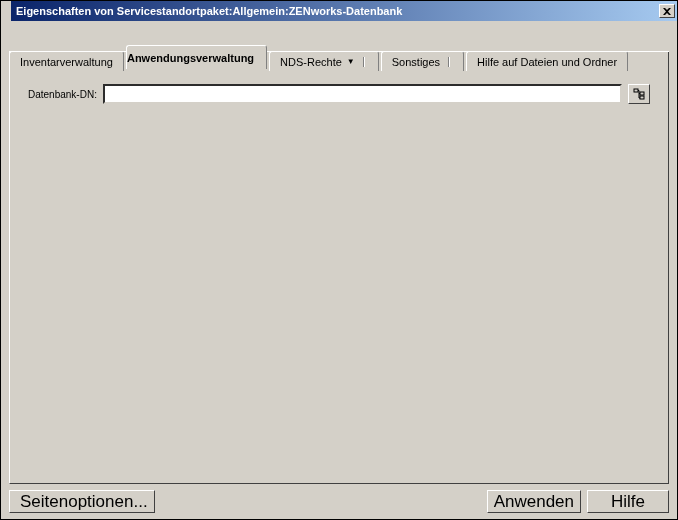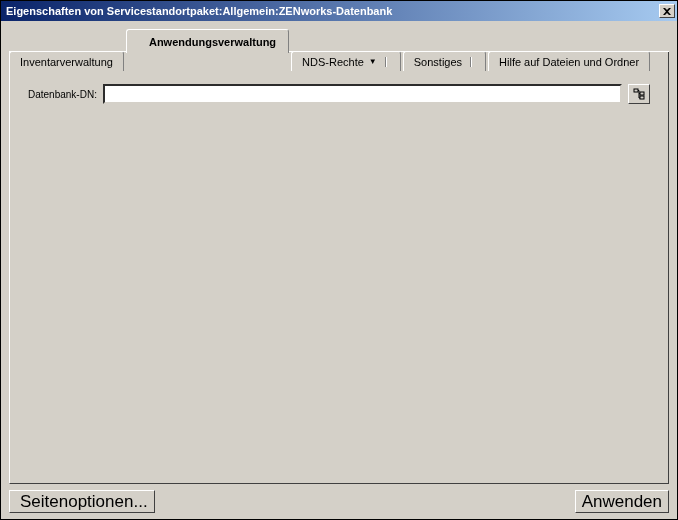--- a/index.html
+++ b/index.html
@@ -21,20 +21,21 @@
   
   .titlebar {
     height: 20px;
     background: linear-gradient(to right, #0a246a, #a6caf0);
     display: flex;
     align-items: center;
     padding: 0 2px;
     color: #fff;
     font-weight: bold;
     font-size: 11px;
+    margin-left: 10px;
   }
   .titlebar .title-text {
     flex: 1;
     padding-left: 3px;
     white-space: nowrap;
     overflow: hidden;
   }
   .titlebar .close-btn {
     width: 16px; height: 14px;
     background: #d4d0c8;
@@ -103,22 +104,22 @@
     width: 0;
     height: 10px;
     border-left: 1px solid #808080;
     border-right: 1px solid #fff;
     margin: 0 3px;
   }
   .tab.active {
     font-weight: bold;
     z-index: 3;
     height: 24px;
-    top: 0;
-    padding: 5px 12px 5px 22px;
+    top: 16px;
+    padding: 5px 12px 5px 0;
     border-bottom: none;
   }
   .tab.active::after {
     content: "";
     position: absolute;
     left: 0; right: 0;
     bottom: -2px;
     height: 3px;
     background: #d4d0c8;
   }
@@ -249,16 +250,17 @@
             <path d="M5 2.5 H6 V10 H7 M6 5.5 H7" fill="none" stroke="#000"></path>
           </svg>
         </button>
       </div>
     </div>
 
     <div class="footer">
       <button class="btn page-options">Seitenoptionen...</button>
       <div class="spacer"></div>
       <button class="btn">Anwenden</button>
+      <button class="btn">Hilfe</button>
     </div>
 
   </div>
 </div>
 
 </body></html>

